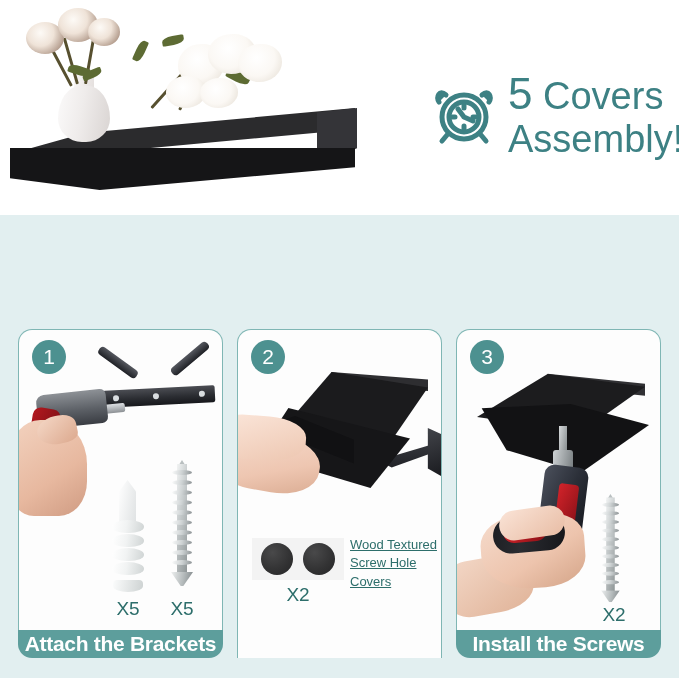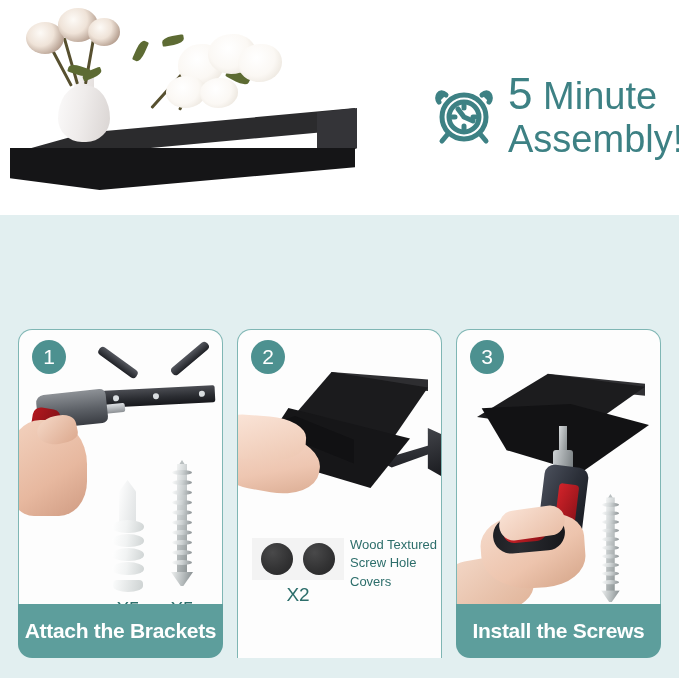--- a/index.html
+++ b/index.html
@@ -150,21 +150,21 @@
   .card-body {
     position: relative;
     flex: 1;
     background: #fdfdfd;
     border: 1px solid #7fb6b4;
     border-bottom: none;
     border-radius: 14px 14px 0 0;
     overflow: hidden;
   }
   .card-footer {
-    height: 54px;
+    height: 28px;
     background: #5d9e9c;
     border-radius: 0 0 14px 14px;
     color: #ffffff;
     font-size: 21px;
     font-weight: bold;
     display: flex;
     align-items: center;
     justify-content: center;
     letter-spacing: -0.3px;
   }
@@ -382,20 +382,21 @@
     border-radius: 50%;
     background: radial-gradient(circle at 36% 30%, #49494a 0%, #333334 55%, #242425 100%);
   }
   .covers-caption {
     position: absolute;
     left: 112px; top: 206px;
     width: 90px;
     color: #2d6e6b;
     font-size: 13px;
     line-height: 1.42;
+    text-decoration: underline;
   }
 
   
   .p3-shelf-top {
     position: absolute;
     left: 20px; top: 44px;
     width: 168px; height: 58px;
     background: #1c1c1e;
     clip-path: polygon(42% 0%, 100% 22%, 62% 100%, 0% 74%);
   }
@@ -531,21 +532,21 @@
             <circle cx="32" cy="36" r="15"></circle>
             <path d="M32 24 v3 M32 45 v3 M20 36 h3 M41 36 h3"></path>
             <path d="M32 36 L26 28 M32 36 L41 40"></path>
             <path d="M15 54 L10 60 M49 54 L54 60"></path>
           </g>
         </svg>
       </span>
       <span class="assembly-text">
         <span class="assembly-line1">
           <span class="big">5</span>
-          <span>Minute</span>
+          <span>Covers</span>
         </span>
         <div class="assembly-line2">Assembly!</div>
       </span>
     </div>
   </div>
 
   <div class="instructions">
 
     <div class="cards">
 

